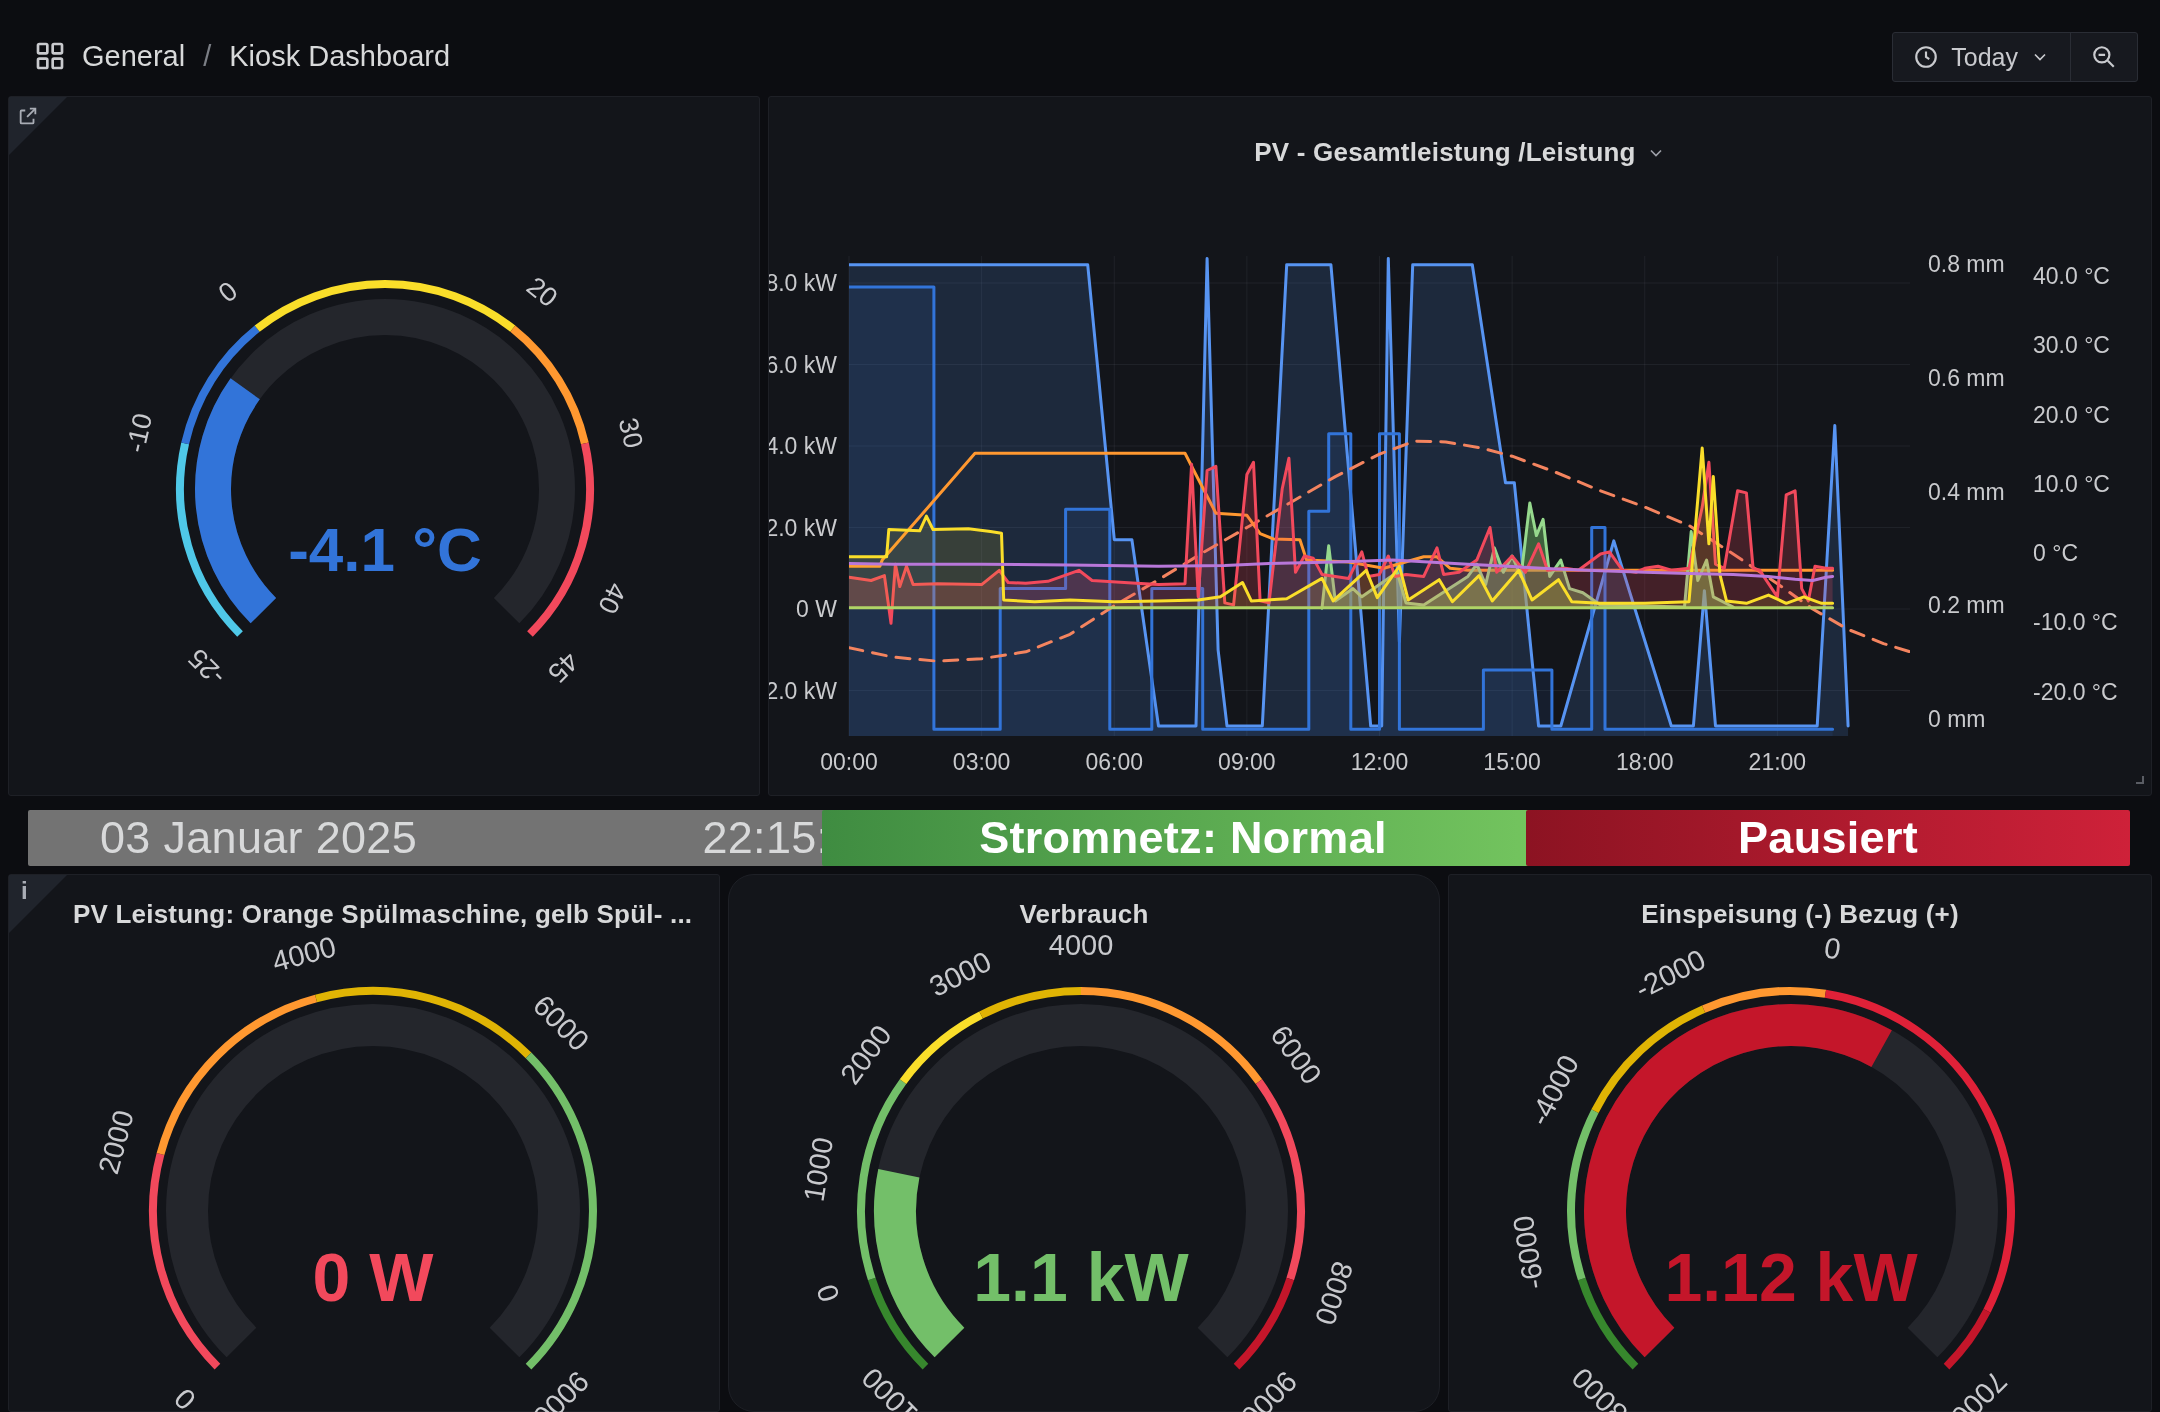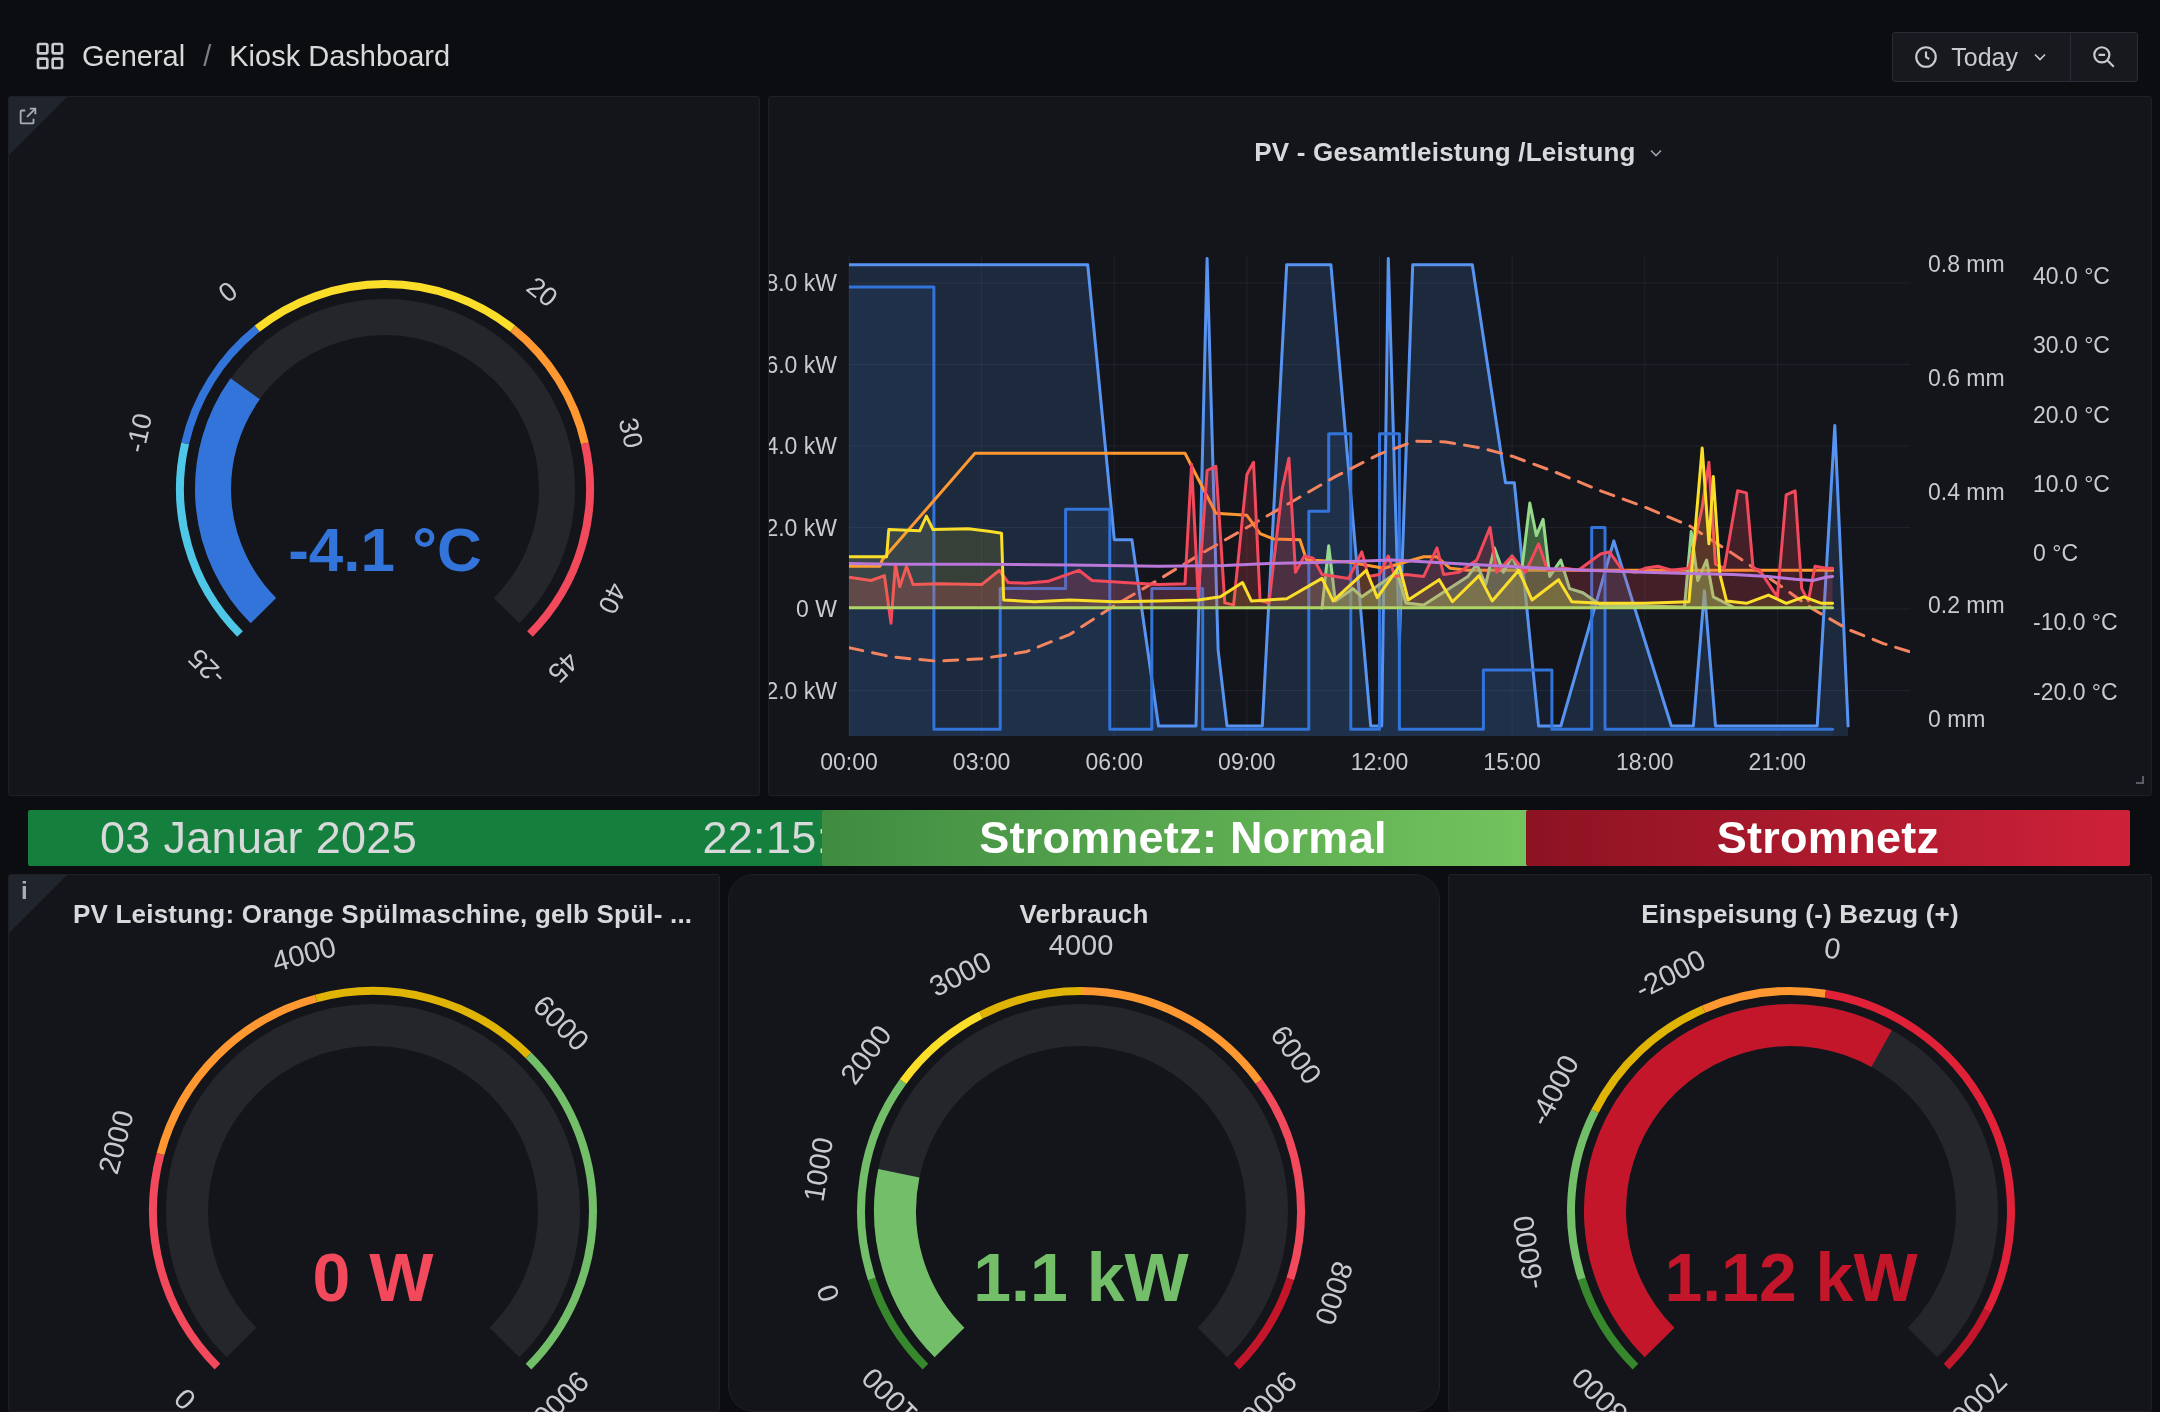--- a/index.html
+++ b/index.html
@@ -206,29 +206,29 @@
           <text x="1264" y="602.5" text-anchor="start" fill="#C9CACD" font-size="23">-20.0 °C</text>
         </g>
       </svg></div>
   <span class="grip">
     <svg width="14" height="14" viewBox="0 0 14 14" fill="none" stroke="currentColor" stroke-width="2">
       <path d="M12 5v7H5"></path>
     </svg>
   </span>
 </div>
 
-<div class="sbar spread" id="bar-date" style="left: 28px; top: 810px; width: 924px; background: #15803d;">
+<div class="sbar spread" id="bar-date" style="left: 28px; top: 810px; width: 924px; background: #737373;">
   <span class="txt dim">03 Januar 2025</span>
   <span class="txt dim">22:15:35</span>
 </div>
 <div class="sbar" id="bar-grid" style="left: 822px; top: 810px; width: 722px; background: linear-gradient(90deg, rgb(63, 140, 65), rgb(116, 197, 95));">
   <span class="txt">Stromnetz: Normal</span>
 </div>
 <div class="sbar" id="bar-pause" style="left: 1526px; top: 810px; width: 604px; background: linear-gradient(90deg, rgb(140, 19, 34), rgb(206, 33, 57));">
-  <span class="txt">Stromnetz</span>
+  <span class="txt">Pausiert</span>
 </div>
 
 <div class="panel" id="p-pv" style="left:8px;top:874px;width:712px;height:538px;">
   <div class="corner"></div>
   <span class="corner-i">i</span>
   <div class="panel-title" style="top:24px;">
     <span>PV Leistung: Orange Spülmaschine, gelb Spül- ...</span>
   </div>
   <div class="gauge-wrap" id="g-pv"><svg viewBox="0 0 712 538" width="712" height="538">
         <path d="M 232.48 467.52 A 186 186 0 1 1 495.52 467.52" stroke="#24262C" stroke-width="42" fill="none"></path>

